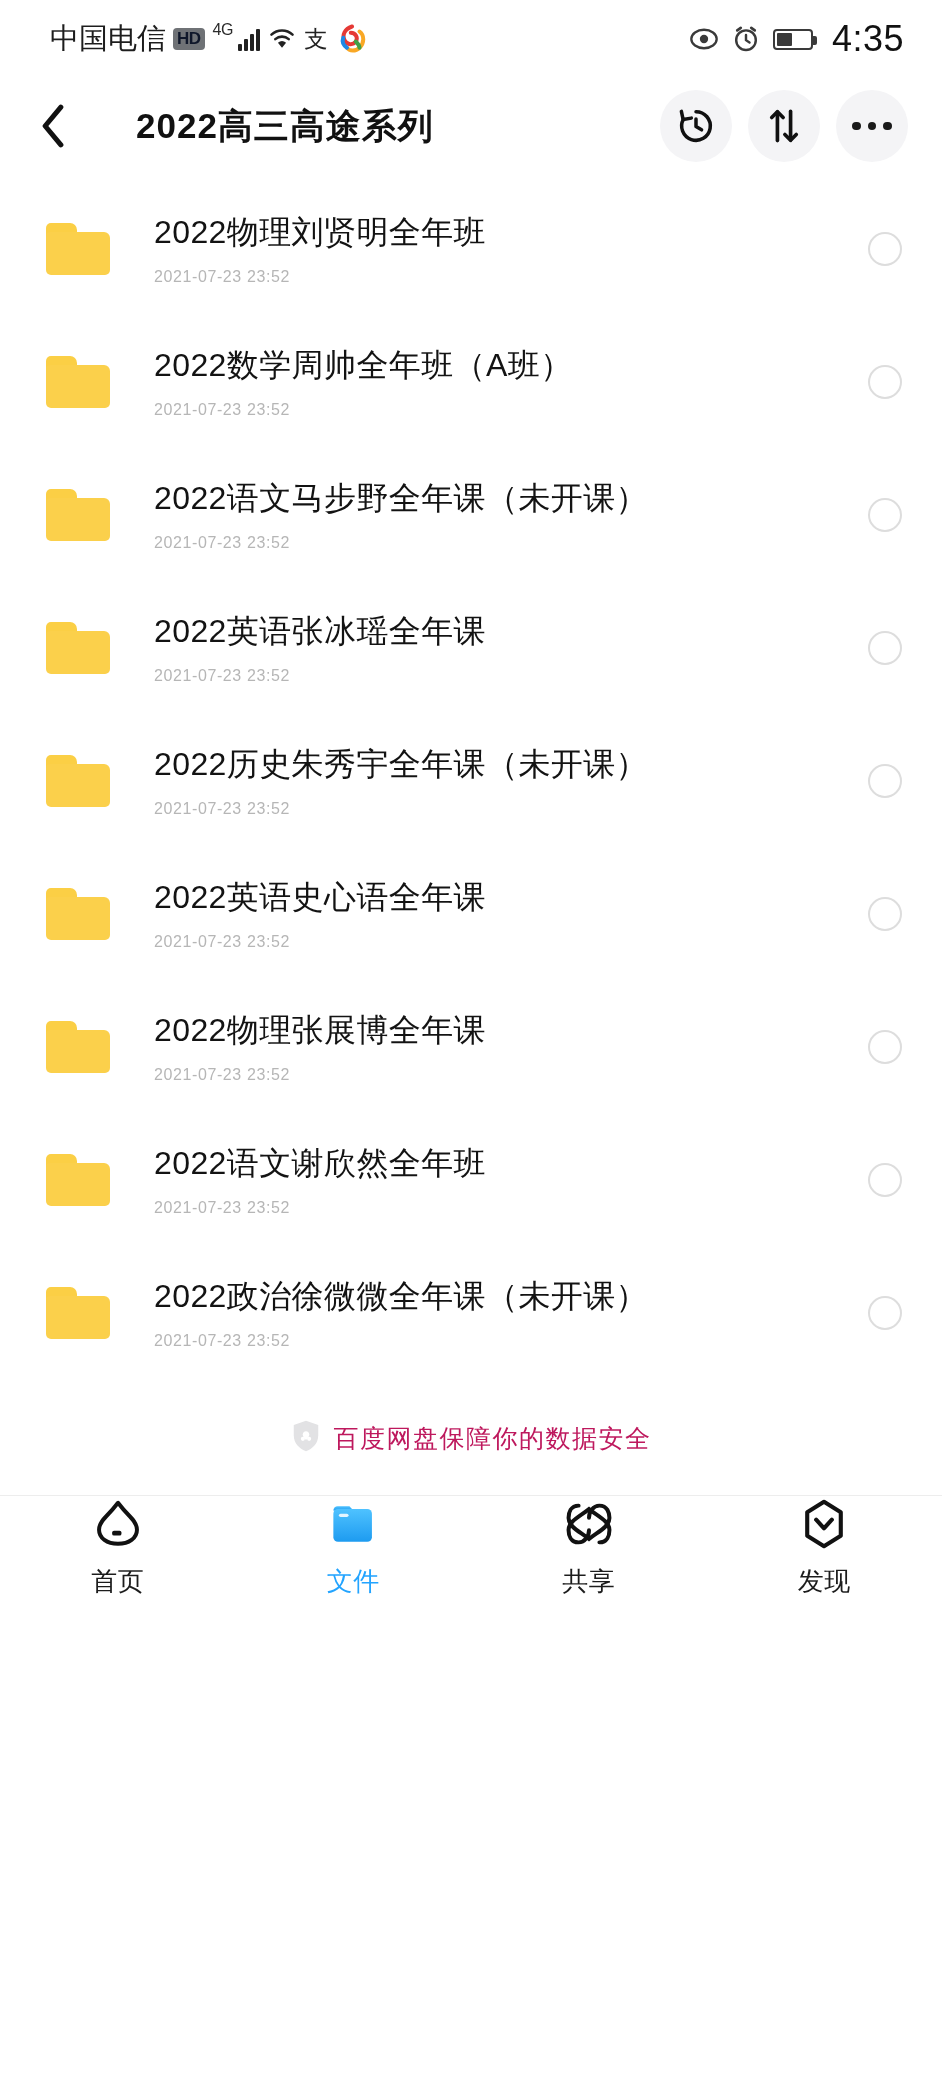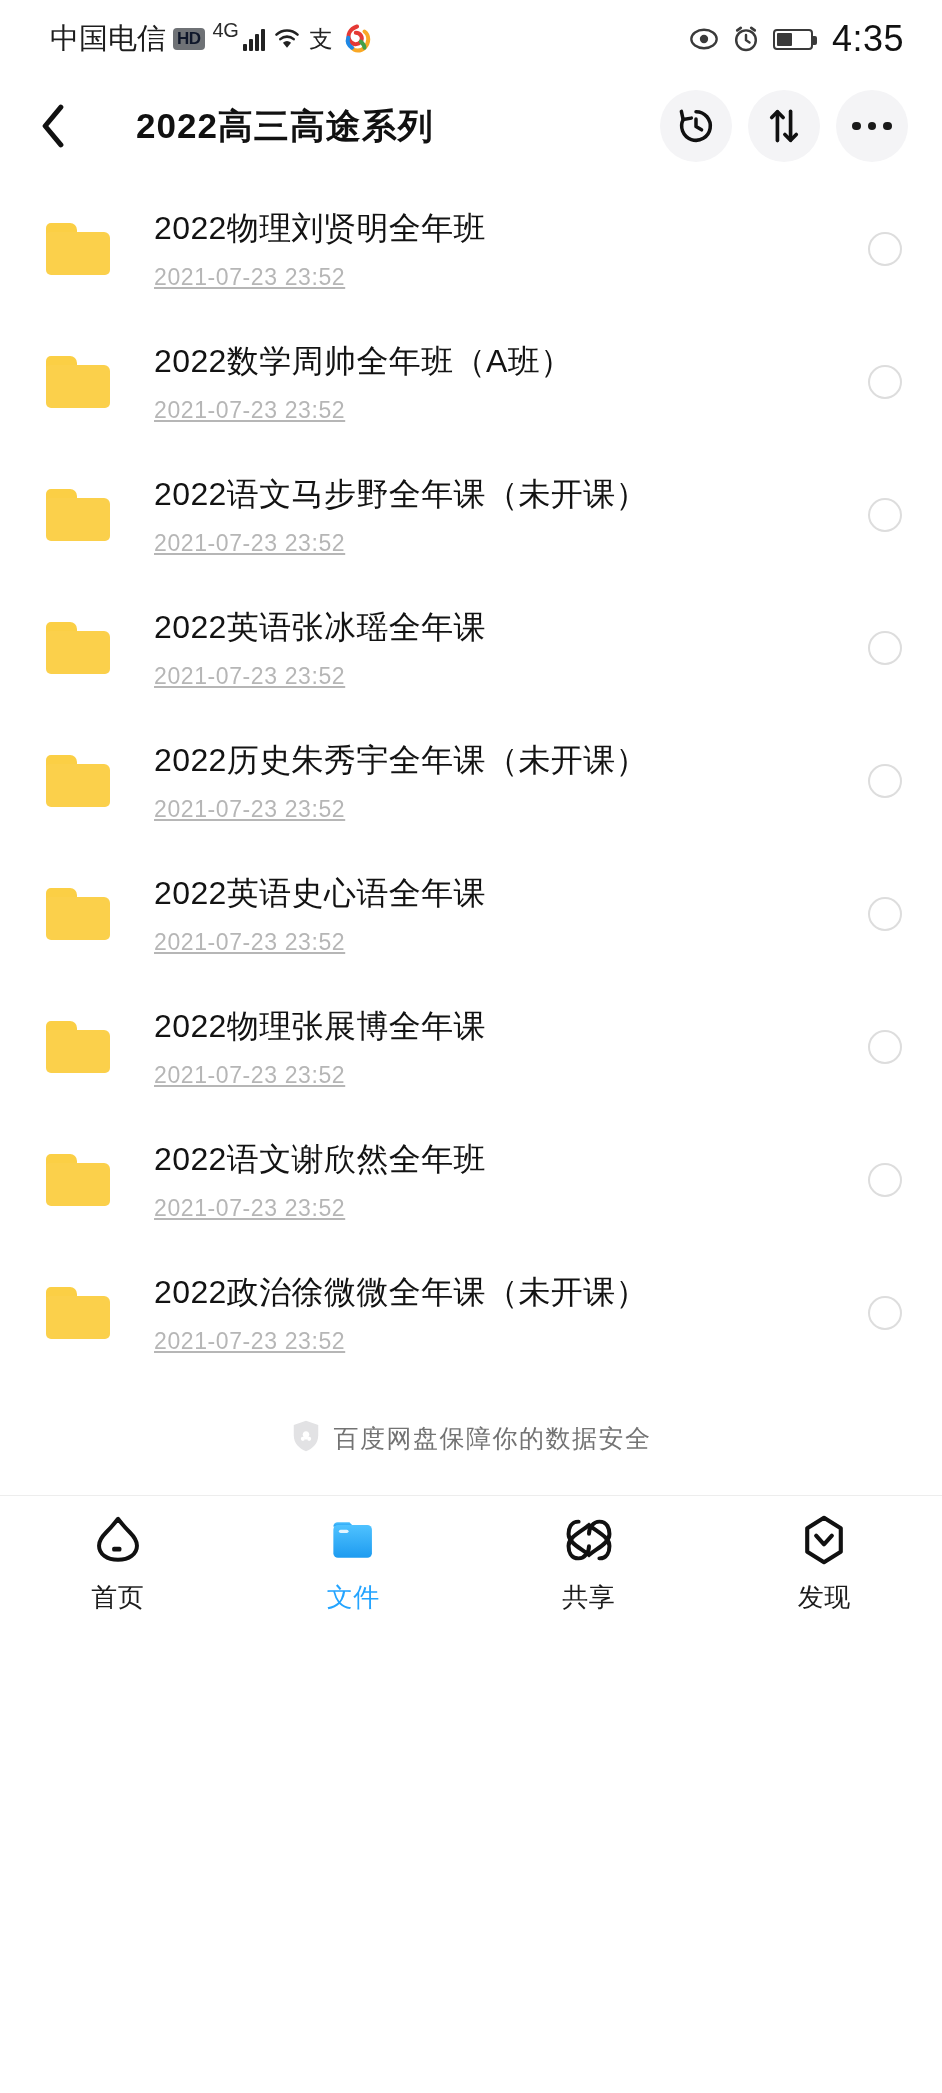--- a/index.html
+++ b/index.html
@@ -28,21 +28,21 @@
   .sb-left { display:flex; align-items:center; gap:7px; }
   .sb-carrier { font-size:29px; letter-spacing:0px; font-weight:400; color:#1d1d1d; }
   .sb-hd {
     background:#6f7276; color:#0f172a;
     font-size:17px; font-weight:700;
     border-radius:4px;
     padding:2px 4px 3px 4px;
     line-height:1;
     letter-spacing:-0.5px;
   }
-  .sb-4g { font-size:20px; color:#2b2b2b; position:relative; top:-9px; margin-left:1px; letter-spacing:-.5px;}
+  .sb-4g { font-size:16px; color:#2b2b2b; position:relative; top:-9px; margin-left:1px; letter-spacing:-.5px;}
   .sig { display:inline-flex; align-items:flex-end; gap:2px; height:24px; margin-left:-2px;}
   .sig i { width:4px; background:#222; border-radius:1px; display:block;}
   .sig i:nth-child(1){height:7px;} .sig i:nth-child(2){height:12px;}
   .sig i:nth-child(3){height:17px;} .sig i:nth-child(4){height:22px;}
   .sb-icon { display:inline-flex; align-items:center; justify-content:center; }
   .sb-spacer { flex:1; }
   .sb-right { display:flex; align-items:center; gap:13px; }
   .sb-time { font-size:36px; color:#111; margin-left:6px; letter-spacing:0.5px; }
   .batt {
     width:40px;height:21px;border:2.5px solid #3a3a3a;border-radius:4px;
@@ -104,42 +104,41 @@
   .folder-icon .body{
     position:absolute;left:0;top:9px;width:64px;height:43px;
     background:#FBD04B; border-radius:4px 6px 5px 5px;
   }
   .row-text { flex:1 1 auto; min-width:0; display:flex; flex-direction:column; justify-content:center; gap:13px;}
   .row-title{
     font-size:32px; color:#131313; font-weight:400;
     letter-spacing:.4px; white-space:nowrap; overflow:hidden; text-overflow:ellipsis;
   }
   .row-date{
-    font-size:23px; color:#b6b6b6; letter-spacing:.6px; white-space:nowrap;text-decoration:underline;
+    font-size:16px; color:#b6b6b6; letter-spacing:.6px; white-space:nowrap;
   }
   .row-select{
     flex:0 0 34px; width:34px;height:34px;border-radius:50%;
     border:2.5px solid #dddddd; margin-left:24px; cursor:pointer;
   }
 
   
   .safety {
     flex:0 0 auto;
     display:flex; align-items:center; justify-content:center;
     gap:13px;
     padding:30px 0 38px 0;
   }
-  .safety-text{ font-size:25px; color:#737373; letter-spacing:1.5px;}
+  .safety-text{ font-size:25px; color:#be185d; letter-spacing:1.5px;}
 
   
   .tabbar{
     flex:0 0 145px;
     border-top:1.5px solid #ededed;
     display:flex; align-items:flex-start;
-    padding-top:16px;
     background:#fff;
   }
   .tab{
     flex:1 1 0;
     display:flex;flex-direction:column;align-items:center;gap:12px;
     cursor:pointer;
   }
   .tab-ico{height:56px;display:flex;align-items:center;justify-content:center;}
   .tab-label{font-size:26px;color:#1c1c1c;letter-spacing:.5px;}
   .tab.active .tab-label{color:#23A4FF;}

